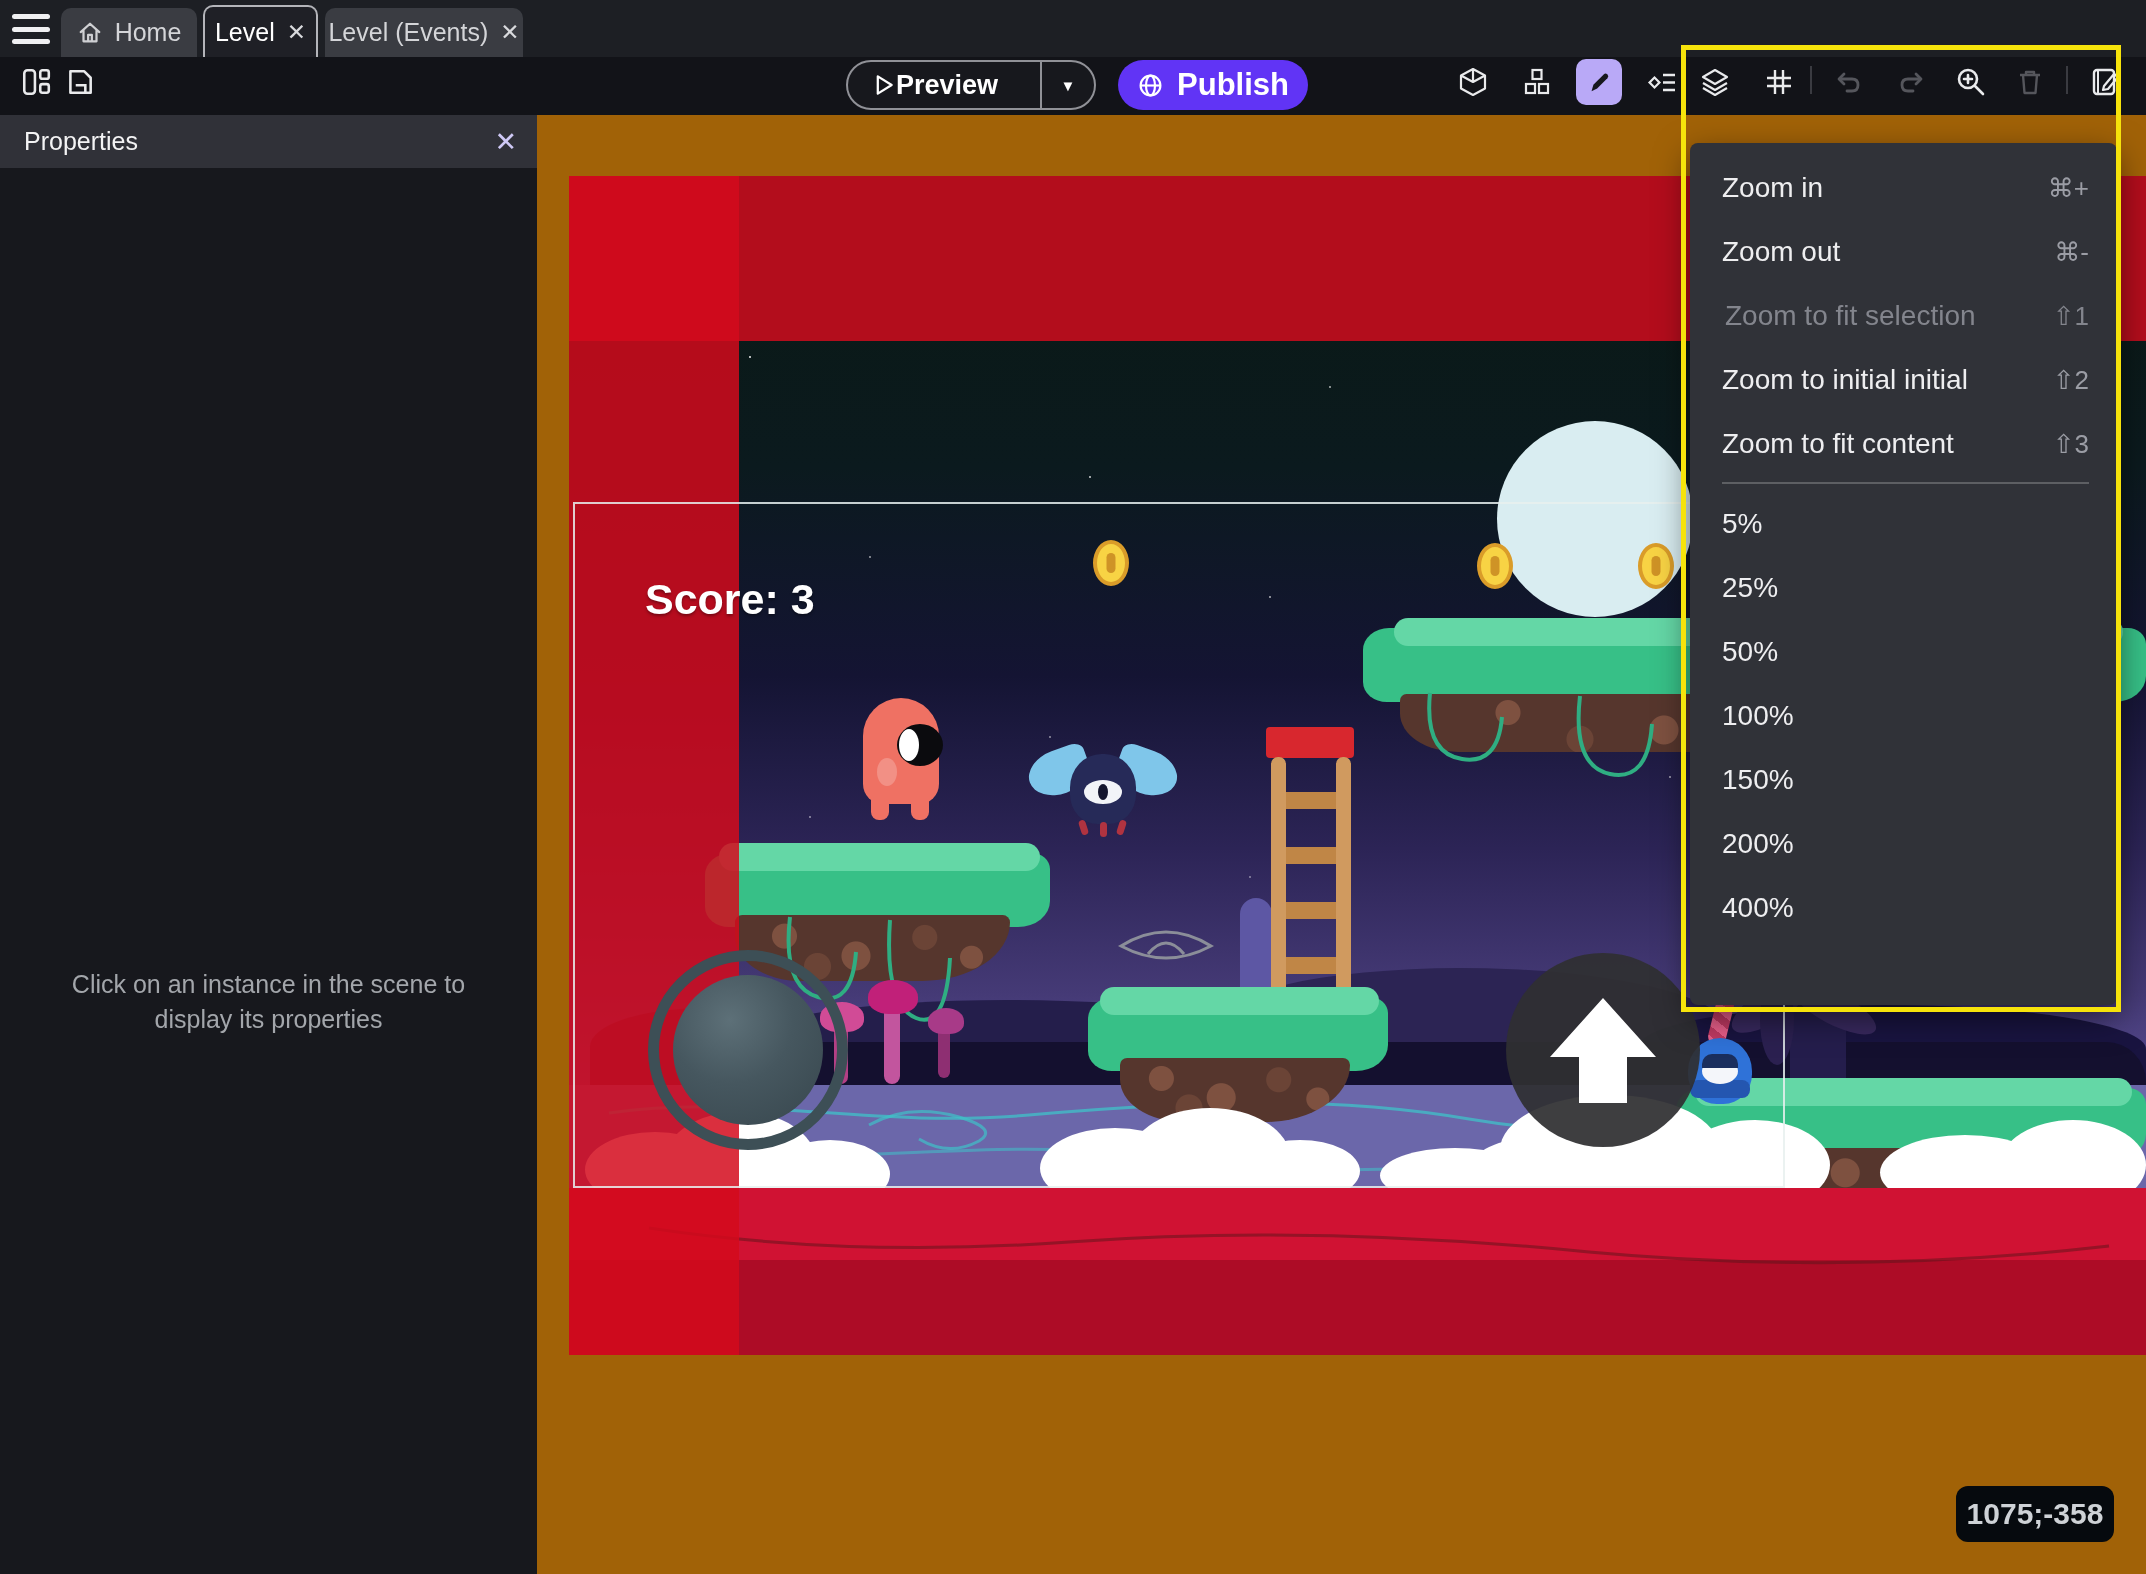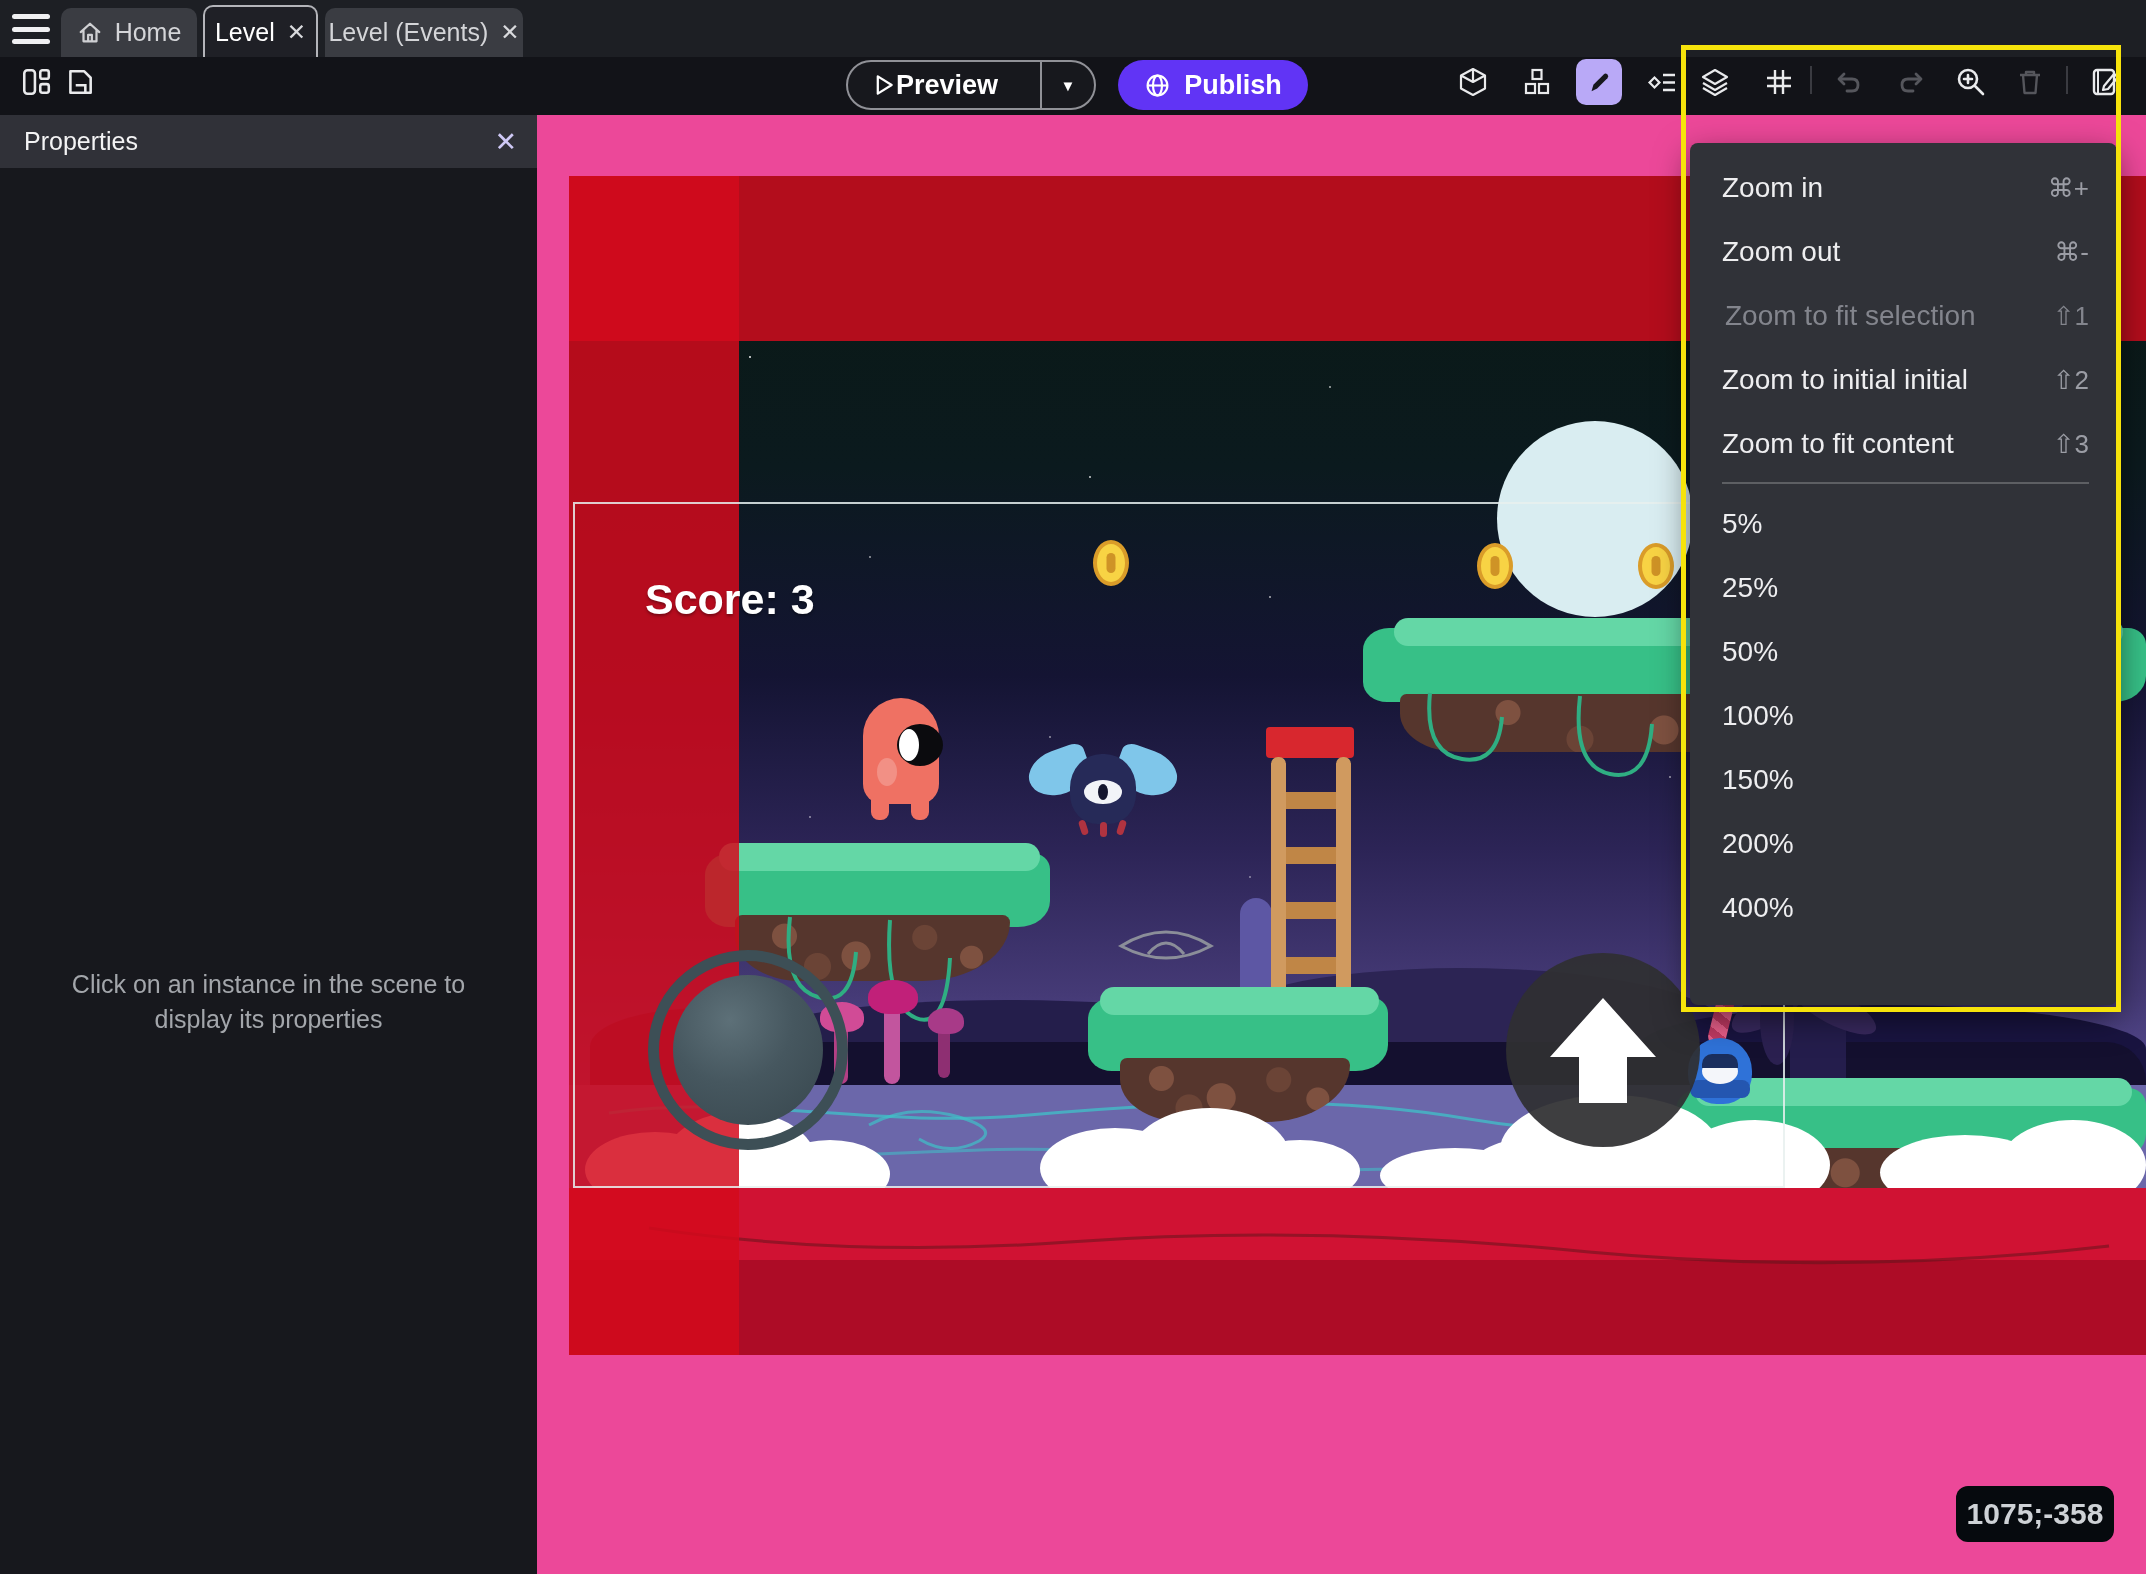--- a/index.html
+++ b/index.html
@@ -1,19 +1,19 @@
 <!DOCTYPE html>
 <html><head>
 <meta charset="utf-8">
 <style>
   * { margin:0; padding:0; box-sizing:border-box; }
   html,body { background:#000; }
   .app {
     position:relative; width:2146px; height:1574px; overflow:hidden;
-    background:#ec4899; font-family:"Liberation Sans", sans-serif;
+    background:#a16207; font-family:"Liberation Sans", sans-serif;
   }
   .abs { position:absolute; }
 
   
   .tabbar { position:absolute; left:0; top:0; width:2146px; height:57px; background:#1d1f24; }
   .hamburger { position:absolute; left:12px; top:14px; width:38px; height:30px;
     display:flex; flex-direction:column; justify-content:space-between; cursor:pointer; }
   .hamburger span { display:block; height:5px; border-radius:3px; background:#f0f0f2; }
   .tab { position:absolute; top:8px; height:49px; background:#3a3c42; border-radius:10px 10px 0 0;
     display:flex; align-items:center; justify-content:center; gap:12px;
@@ -29,21 +29,21 @@
     display:flex; align-items:center; justify-content:center; }
   .tsep { position:absolute; top:66px; width:2px; height:28px; background:#3a3b41; }
   .btn-preview { position:absolute; left:846px; top:60px; width:250px; height:50px;
     border:2px solid #909197; border-radius:26px; background:#17181d; display:flex; align-items:center;
     color:#ffffff; }
   .btn-preview .lbl { flex:1; text-align:left; font-size:27px; font-weight:bold; }
   .btn-preview .vdiv { width:2px; height:100%; background:#909197; }
   .btn-preview .caret { width:52px; text-align:center; font-size:15px; }
   .btn-publish { position:absolute; left:1118px; top:60px; width:190px; height:50px; background:#6134f5;
     border-radius:26px; display:flex; align-items:center; justify-content:center; gap:13px;
-    color:#fff; font-size:27px; font-weight:bold; }
+    color:#fff; font-size:31px; font-weight:bold; }
 
   
   .props { position:absolute; left:0; top:115px; width:537px; height:1459px; background:#17181d; }
   .props-header { position:absolute; left:0; top:0; width:537px; height:53px; background:#303138;
     display:flex; align-items:center; }
   .props-title { margin-left:24px; font-size:25px; color:#f3f3f4; }
   .props-close { position:absolute; right:20px; top:0; height:53px; display:flex; align-items:center;
     color:#cfc9f6; font-size:27px; }
   .props-hint { position:absolute; left:30px; top:852px; width:477px; text-align:center;
     color:#a3a6ab; font-size:25px; line-height:1.4; }

